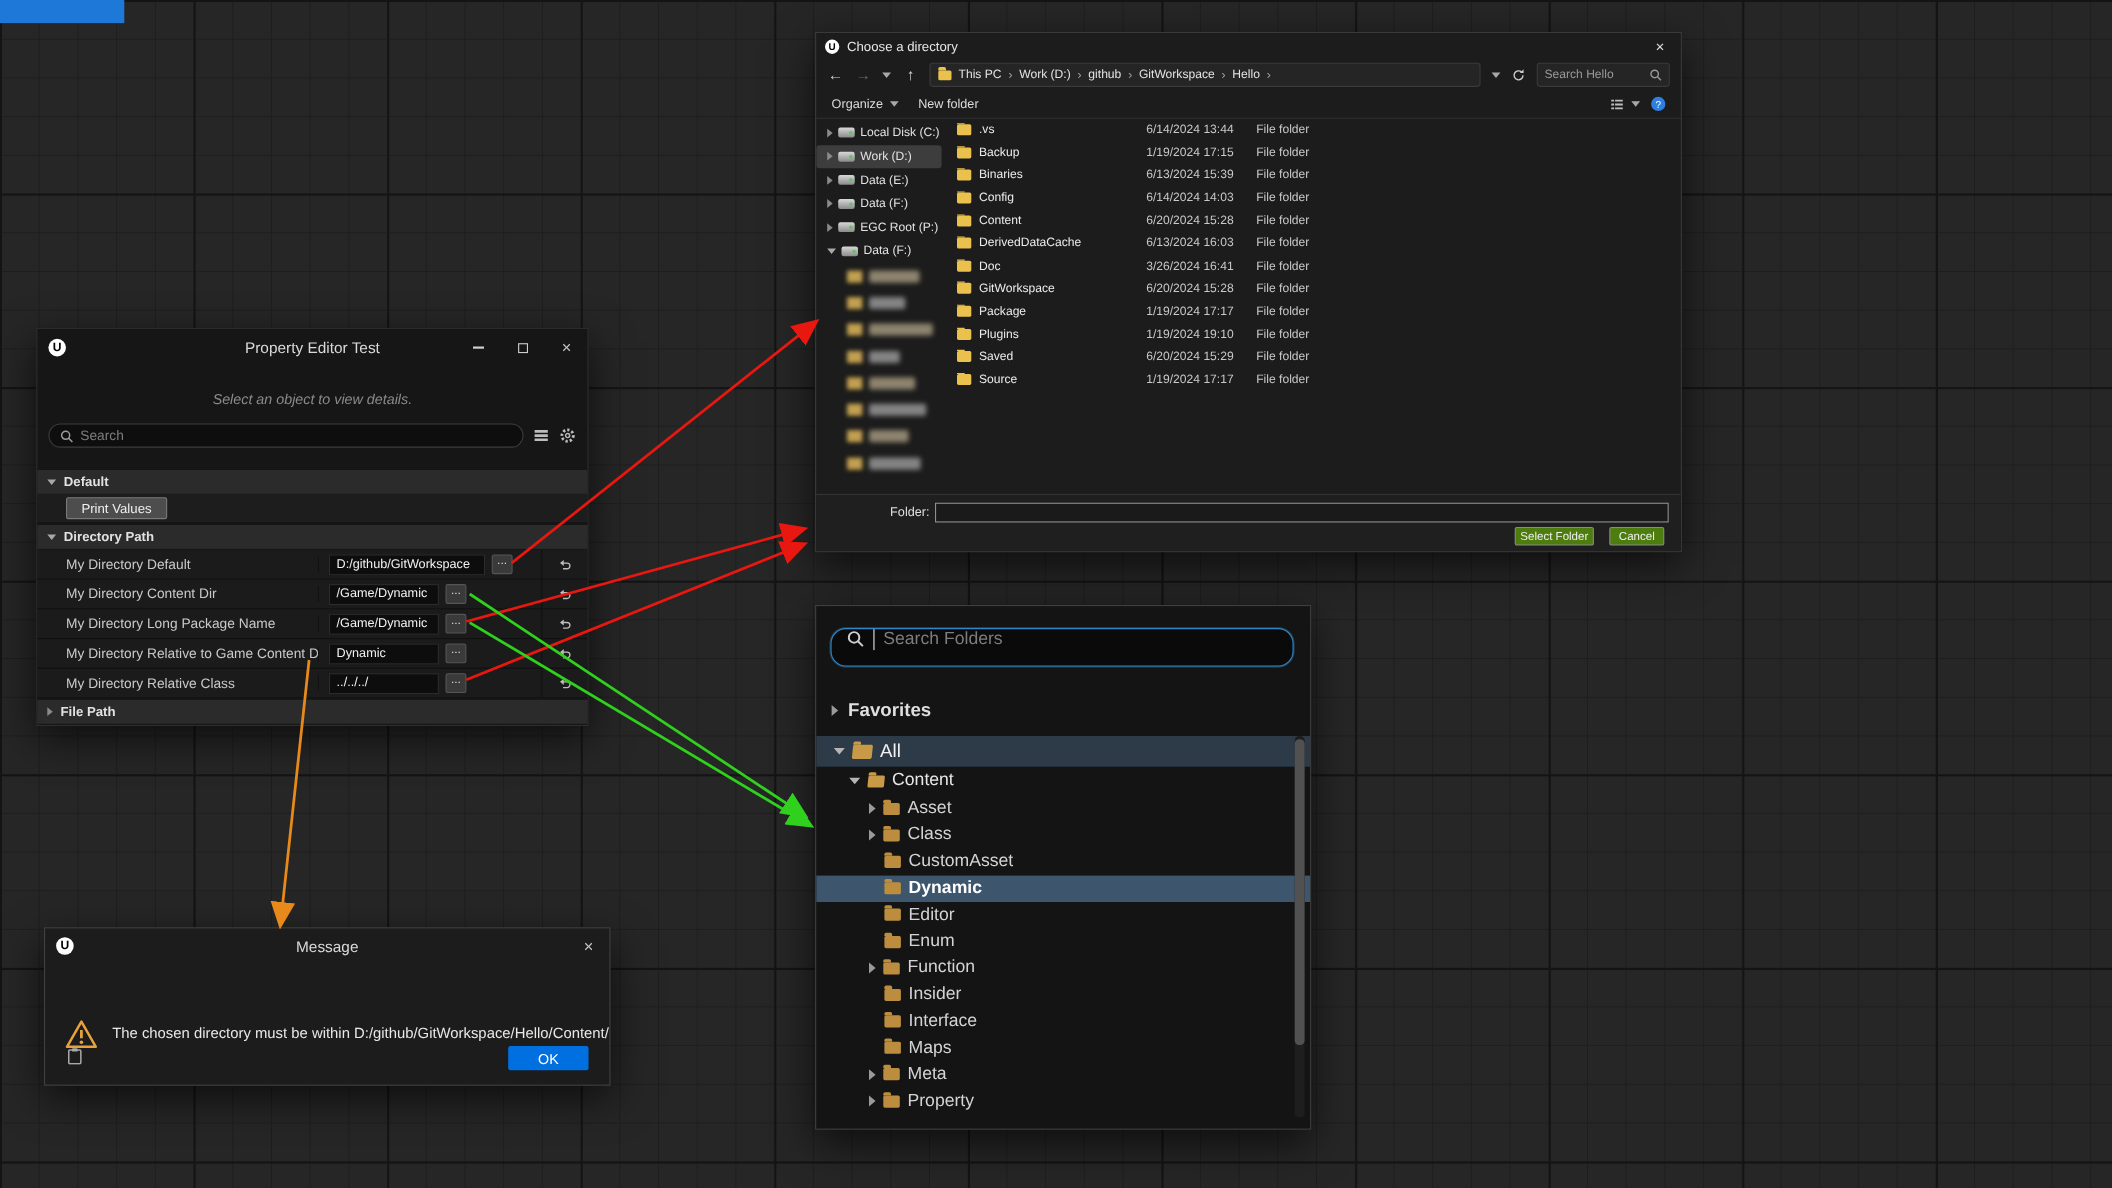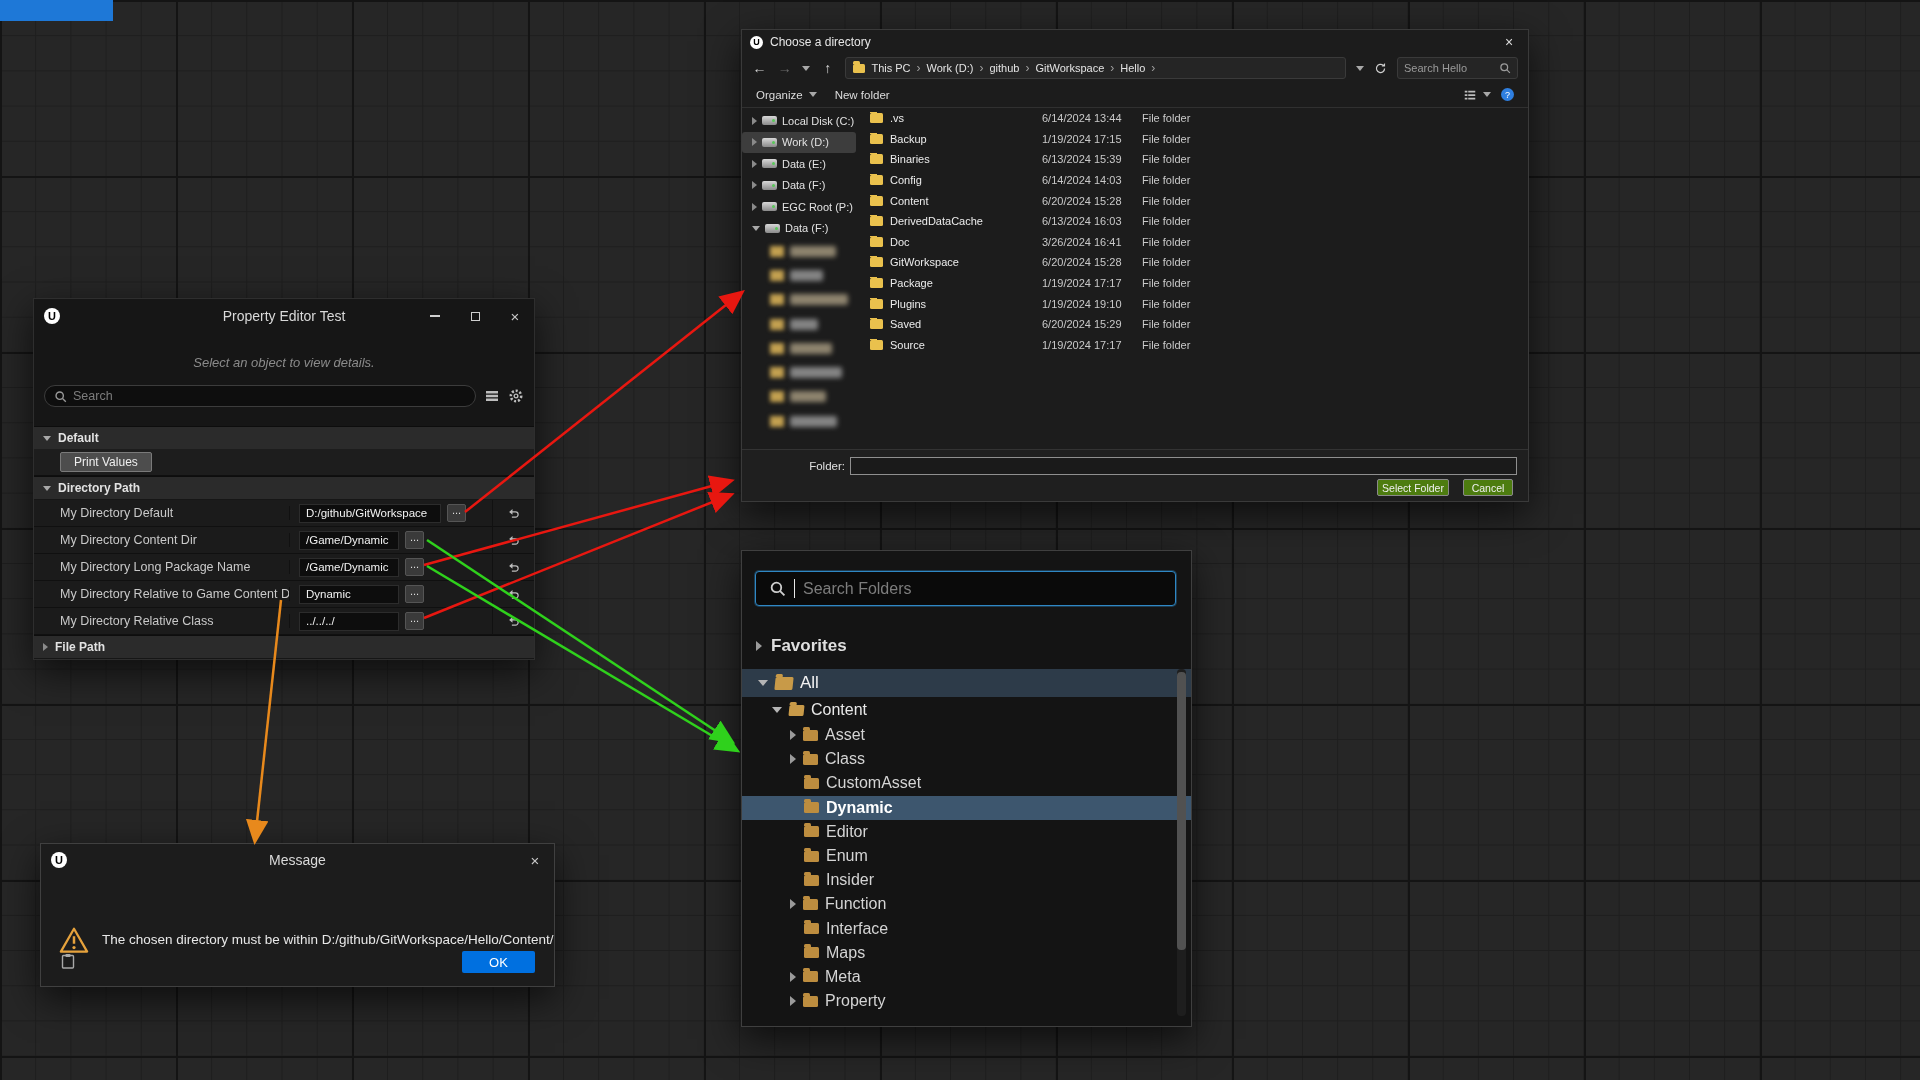--- a/index.html
+++ b/index.html
@@ -93,21 +93,21 @@
   .dlg-footer { position:absolute; left:0; right:0; bottom:0; height:52px; border-top:1px solid #333; background:#1f1f1f; }
   .folder-row { position:absolute; left:0; right:11px; top:7px; height:18px; display:flex; align-items:center; }
   .folder-row label { width:108px; text-align:right; padding-right:5px; font-size:11.5px; color:#e0e0e0; }
   .folder-row input { flex:1; height:18px; background:#1a1a1a; border:1px solid #8f8f8f; color:#e8e8e8; font-size:11.5px; padding:0 5px; font-family:inherit; outline:none; }
   .btn-row { position:absolute; right:15px; top:29px; display:flex; gap:14px; }
   .win-btn { width:72px; height:17px; background:#4d7c0f; border:1px solid #8a8a8a; border-radius:2px; color:#f0f0f0; font-size:10.5px; font-family:inherit; }
   .win-btn.cancel { width:50px; }
 
   
   .picker { left:741px; top:550px; width:451px; height:477px; background:#141414; border:1px solid #3f3f3f; z-index:20; }
-  .pick-search { position:absolute; left:13px; right:15px; top:20px; height:35px; border-radius:4px; background:#0a0a0a; border:1px solid #2f87c4; box-shadow:0 0 0 1px rgba(47,135,196,.35); display:flex; align-items:center; gap:8px; padding:0 13px; }
+  .pick-search { position:absolute; left:13px; right:15px; top:20px; height:35px; border-radius:14px; background:#0a0a0a; border:1px solid #2f87c4; box-shadow:0 0 0 1px rgba(47,135,196,.35); display:flex; gap:8px; padding:0 13px; }
   .caret-bar { width:1px; height:19px; background:#e8e8e8; }
   .pick-ph { font-size:16px; color:#7d7d7d; }
   .fav-row { position:absolute; left:14px; top:85px; display:flex; align-items:center; gap:9px; font-size:17px; font-weight:bold; color:#dfdfdf; }
   .tree { position:absolute; left:0; right:0; top:118px; bottom:6px; overflow:hidden; }
   .trow { height:24.2px; display:flex; align-items:center; gap:7px; font-size:16px; color:#d4d4d4; }
   .trow.all { height:28px; background:#2d3b49; padding-left:16px; font-size:17px; color:#f2f2f2; }
   .trow.content { height:26px; padding-left:30px; color:#e8e8e8; }
   .trow.item { padding-left:62px; }
   .trow.item.exp { padding-left:48px; }
   .trow.sel { background:#3d566e; color:#fff; font-weight:bold; }
@@ -540,28 +540,28 @@
         <span>Dynamic</span>
       </div>
     <div class="trow item">
         <span class="folder-ic tan"></span>
         <span>Editor</span>
       </div>
     <div class="trow item">
         <span class="folder-ic tan"></span>
         <span>Enum</span>
       </div>
-    <div class="trow item">
-        <span class="folder-ic tan"></span>
-        <span>Insider</span>
-      </div>
     <div class="trow item exp">
         <span class="tri r"></span>
         <span class="folder-ic tan"></span>
         <span>Function</span>
+      </div>
+    <div class="trow item">
+        <span class="folder-ic tan"></span>
+        <span>Insider</span>
       </div>
     <div class="trow item">
         <span class="folder-ic tan"></span>
         <span>Interface</span>
       </div>
     <div class="trow item">
         <span class="folder-ic tan"></span>
         <span>Maps</span>
       </div>
     <div class="trow item exp">

